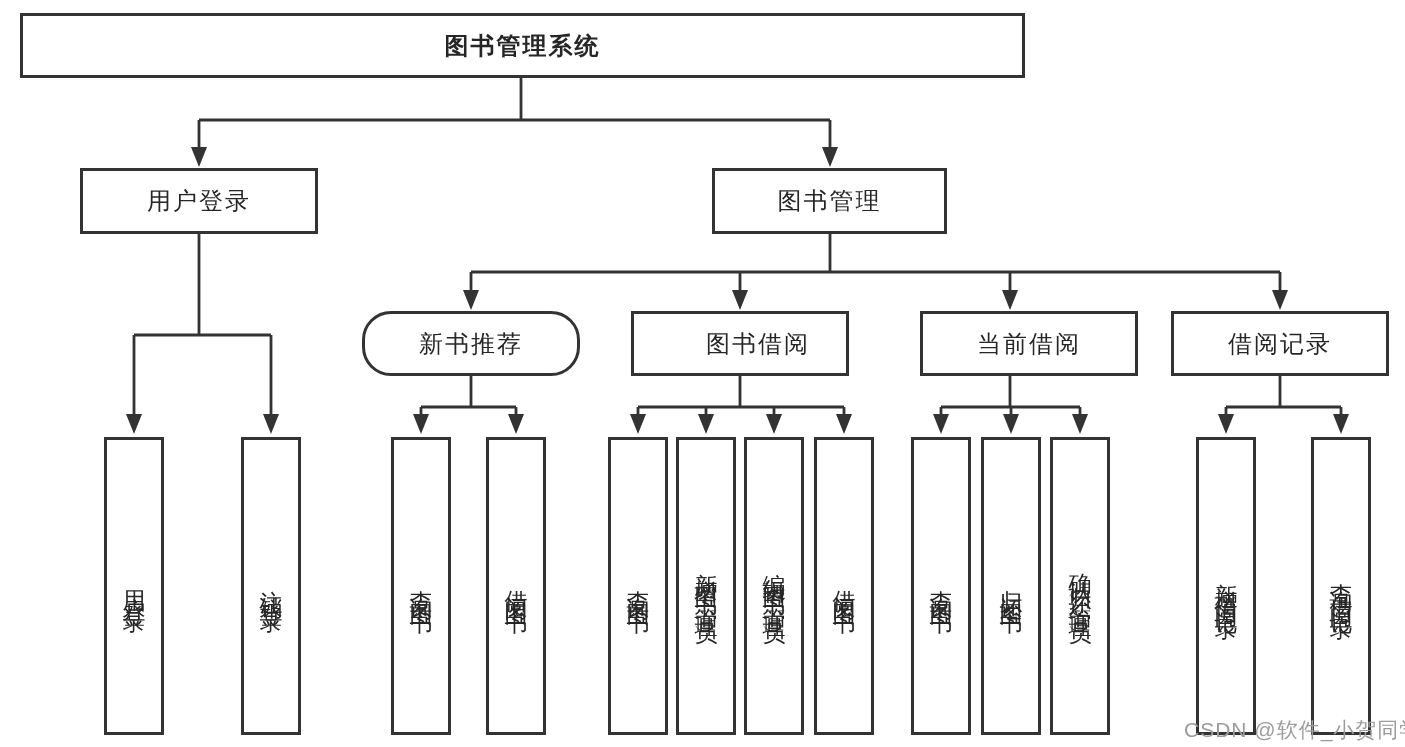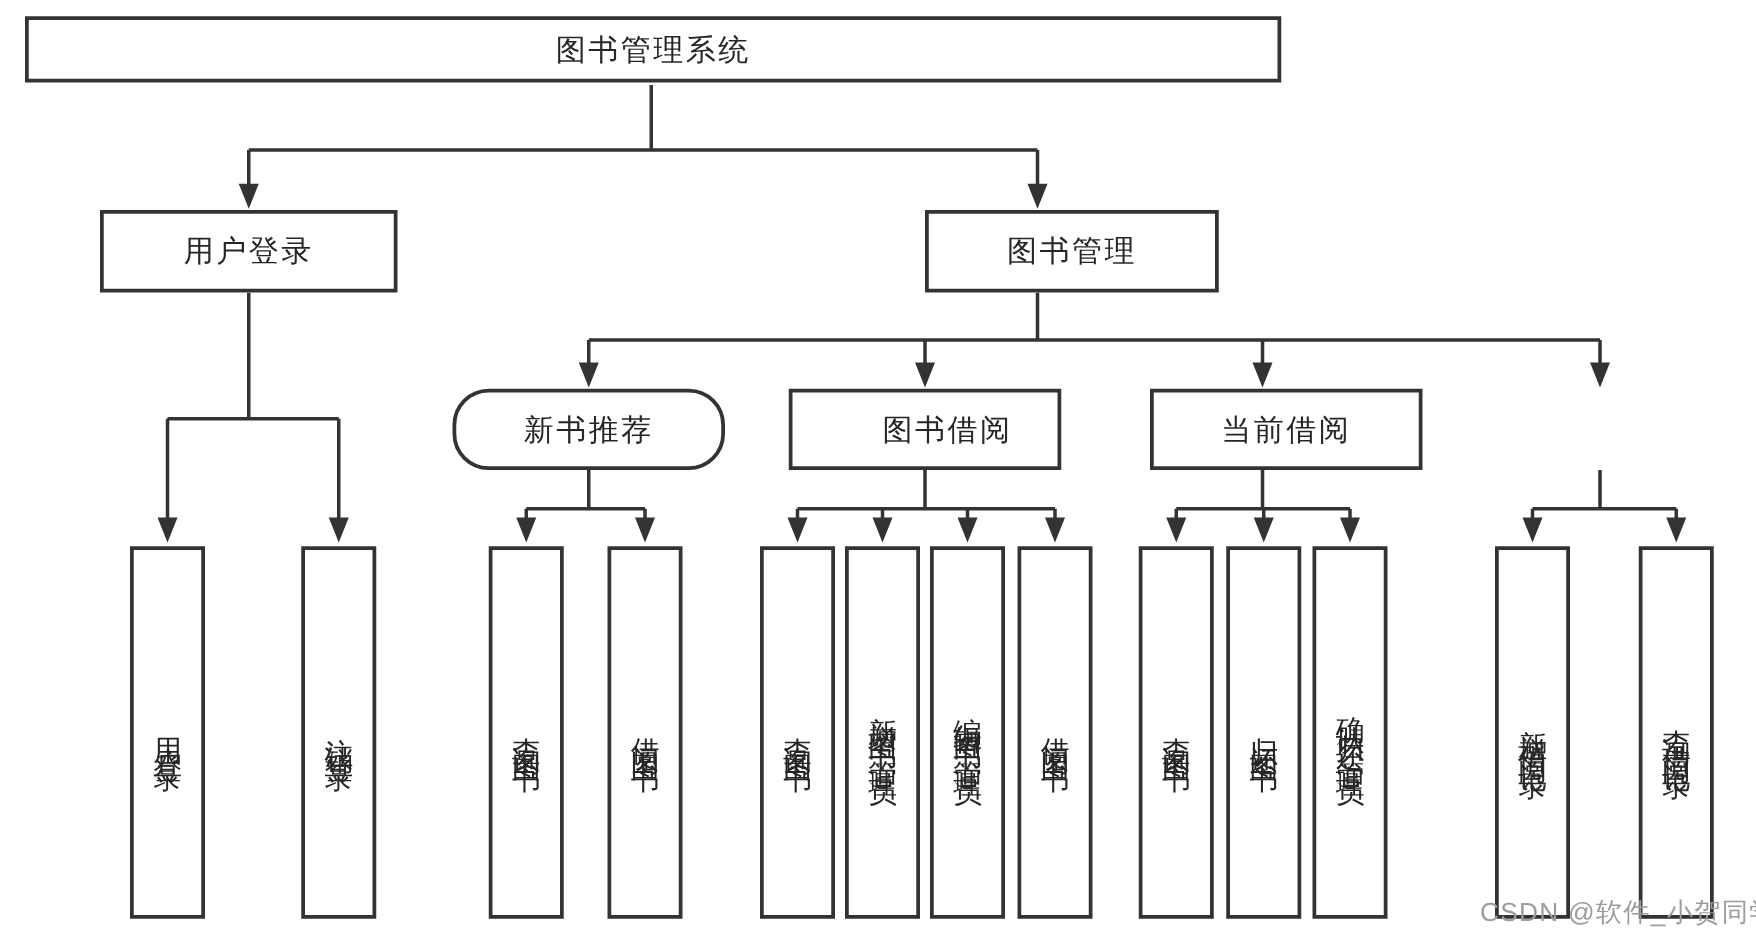--- a/index.html
+++ b/index.html
@@ -79,28 +79,29 @@
       M1002,290 L1018,290 L1010,310 Z  M1272,290 L1288,290 L1280,310 Z
       M126,414 L142,414 L134,434 Z  M263,414 L279,414 L271,434 Z
       M413,414 L429,414 L421,434 Z  M508,414 L524,414 L516,434 Z
       M630,414 L646,414 L638,434 Z  M698,414 L714,414 L706,434 Z
       M766,414 L782,414 L774,434 Z  M836,414 L852,414 L844,434 Z
       M933,414 L949,414 L941,434 Z  M1003,414 L1019,414 L1011,434 Z
       M1072,414 L1088,414 L1080,434 Z
       M1218,414 L1234,414 L1226,434 Z  M1333,414 L1349,414 L1341,434 Z"></path>
   </svg>
 
-  <div class="box" style="left:20px; top:13px; width:1005px; height:53px;">图书管理系统</div>
+  <div class="box" style="left:20px; top:13px; width:1005px; height:65px;font-weight:bold;">图书管理系统</div>
 
   <div class="box" style="left:80px; top:168px; width:238px; height:66px;">用户登录</div>
-  <div class="box" style="left:740px; top:168px; width:235px; height:66px;">图书管理</div>
+  <div class="box" style="left:712px; top:168px; width:235px; height:66px;">图书管理</div>
 
   <div class="box" style="left:362px; top:311px; width:218px; height:65px;border-radius:29px;">新书推荐</div>
   <div class="box" style="left:631px; top:311px; width:218px; height:65px;padding-left:36px;">图书借阅</div>
   <div class="box" style="left:920px; top:311px; width:218px; height:65px;">当前借阅</div>
+  <div class="box" style="left:1171px; top:311px; width:218px; height:65px;">借阅记录</div>
 
   <div class="vbox" style="left:104px; top:437px;">
     <span class="vtext">用户登录</span>
   </div>
   <div class="vbox" style="left:241px; top:437px;">
     <span class="vtext">注销登录</span>
   </div>
 
   <div class="vbox" style="left:391px; top:437px;">
     <span class="vtext">查询图书</span>

